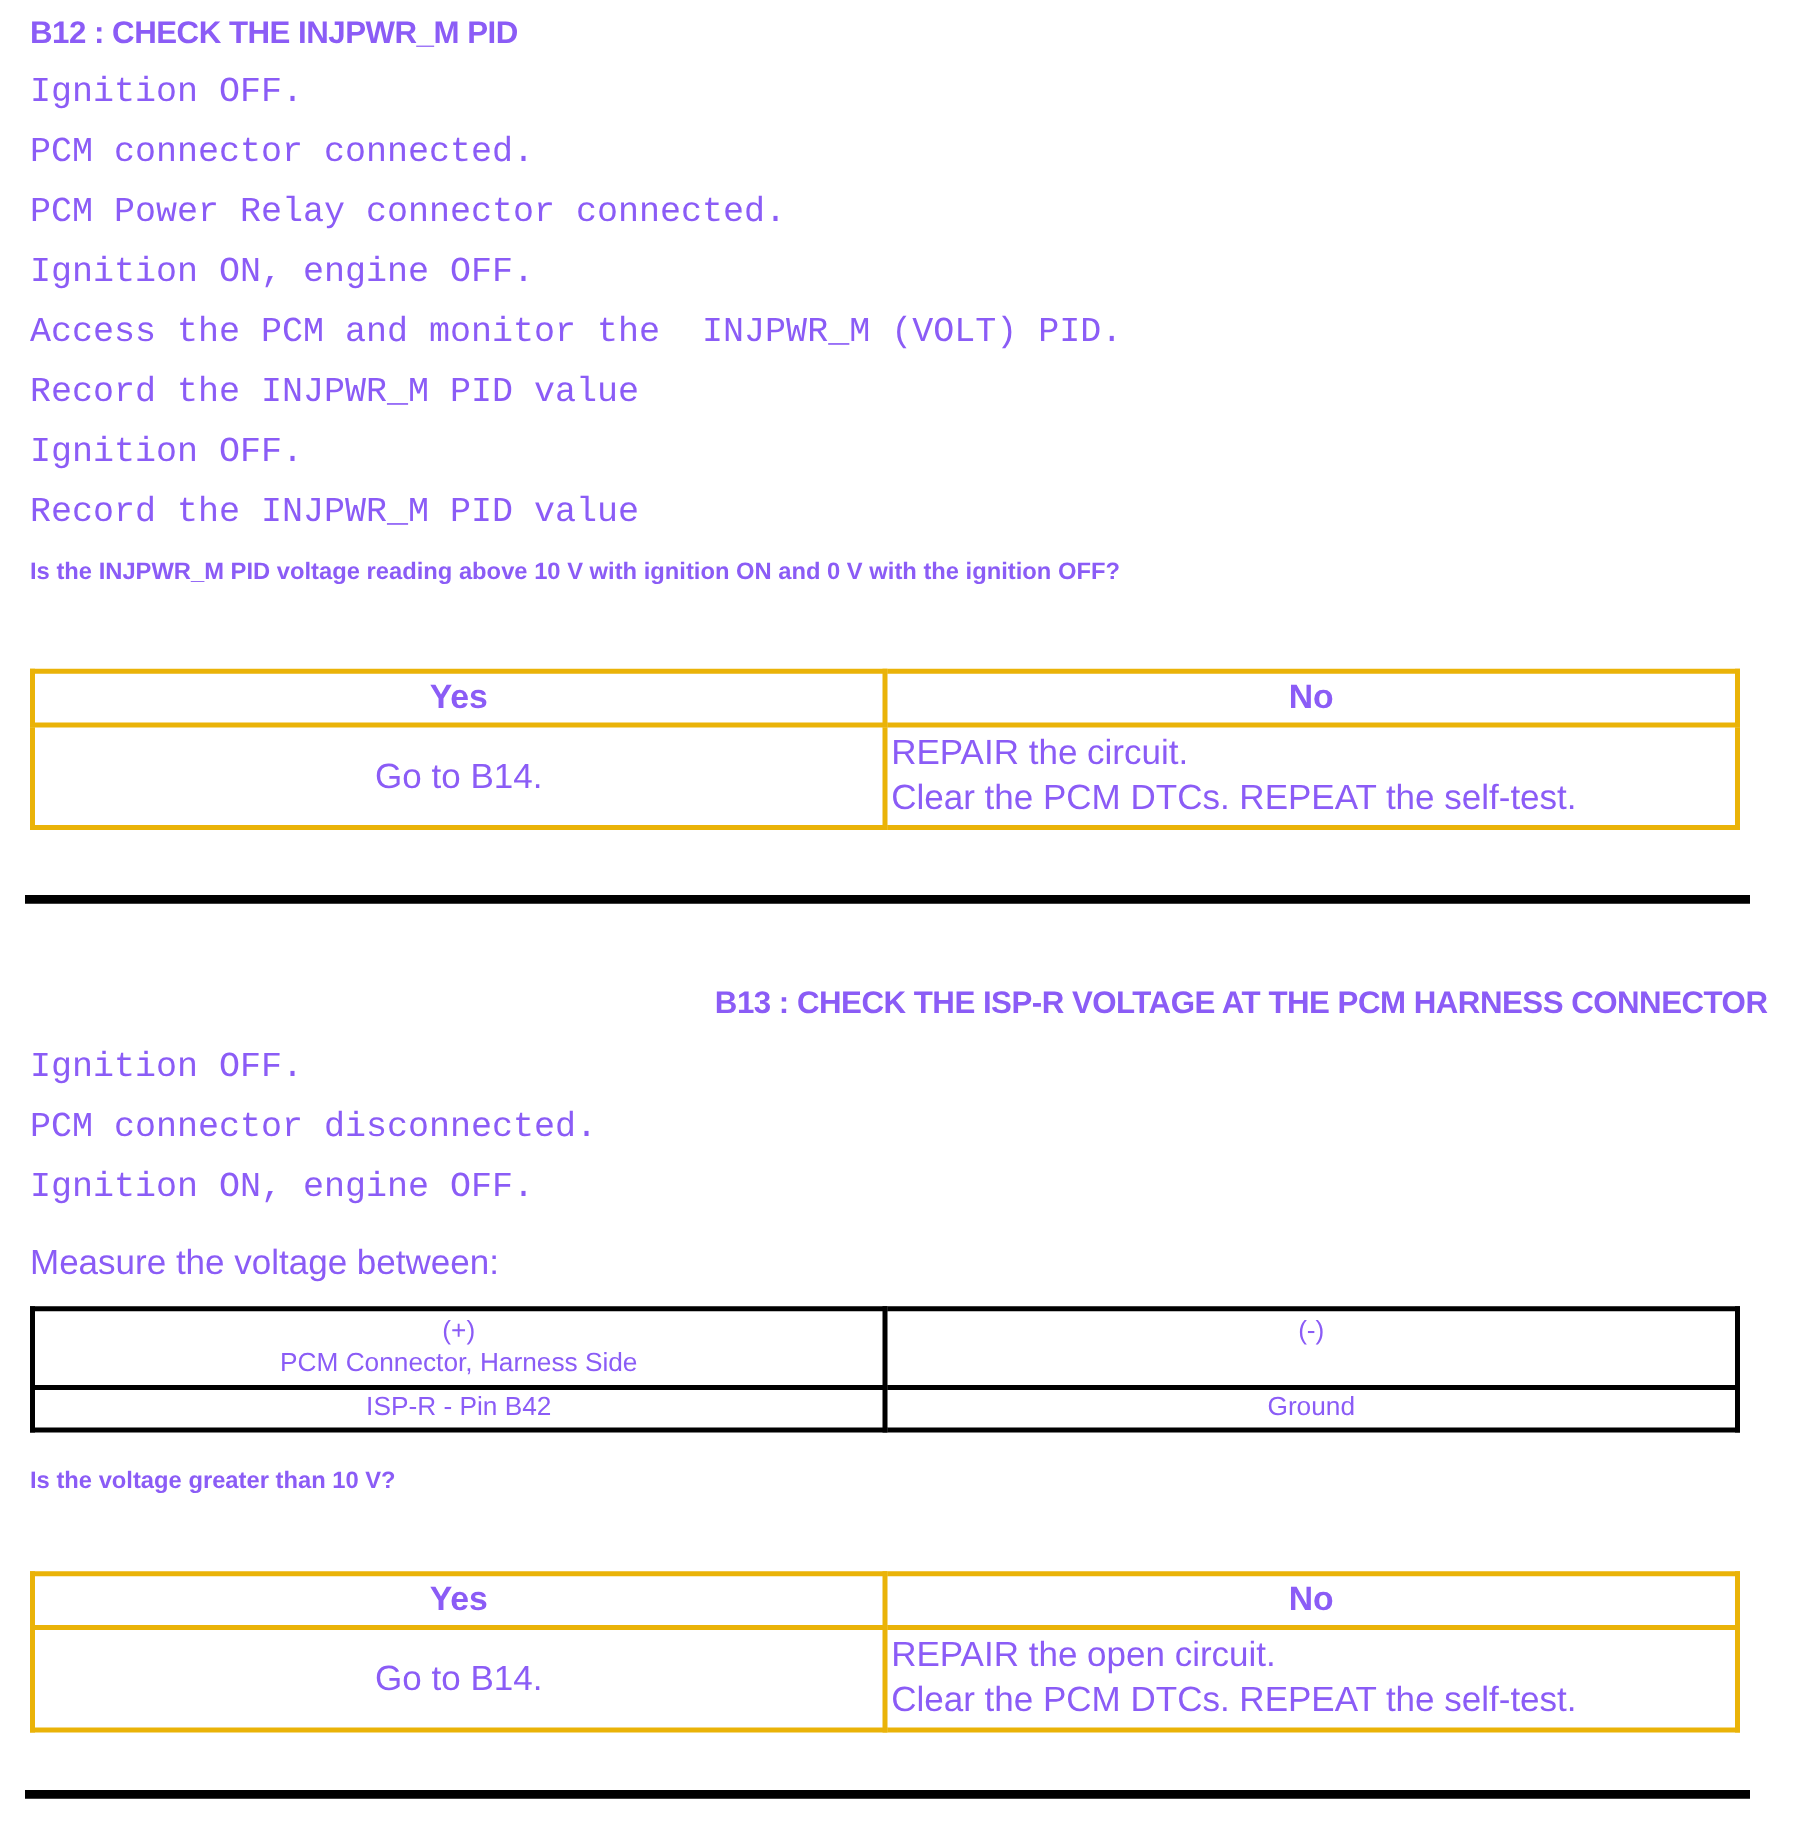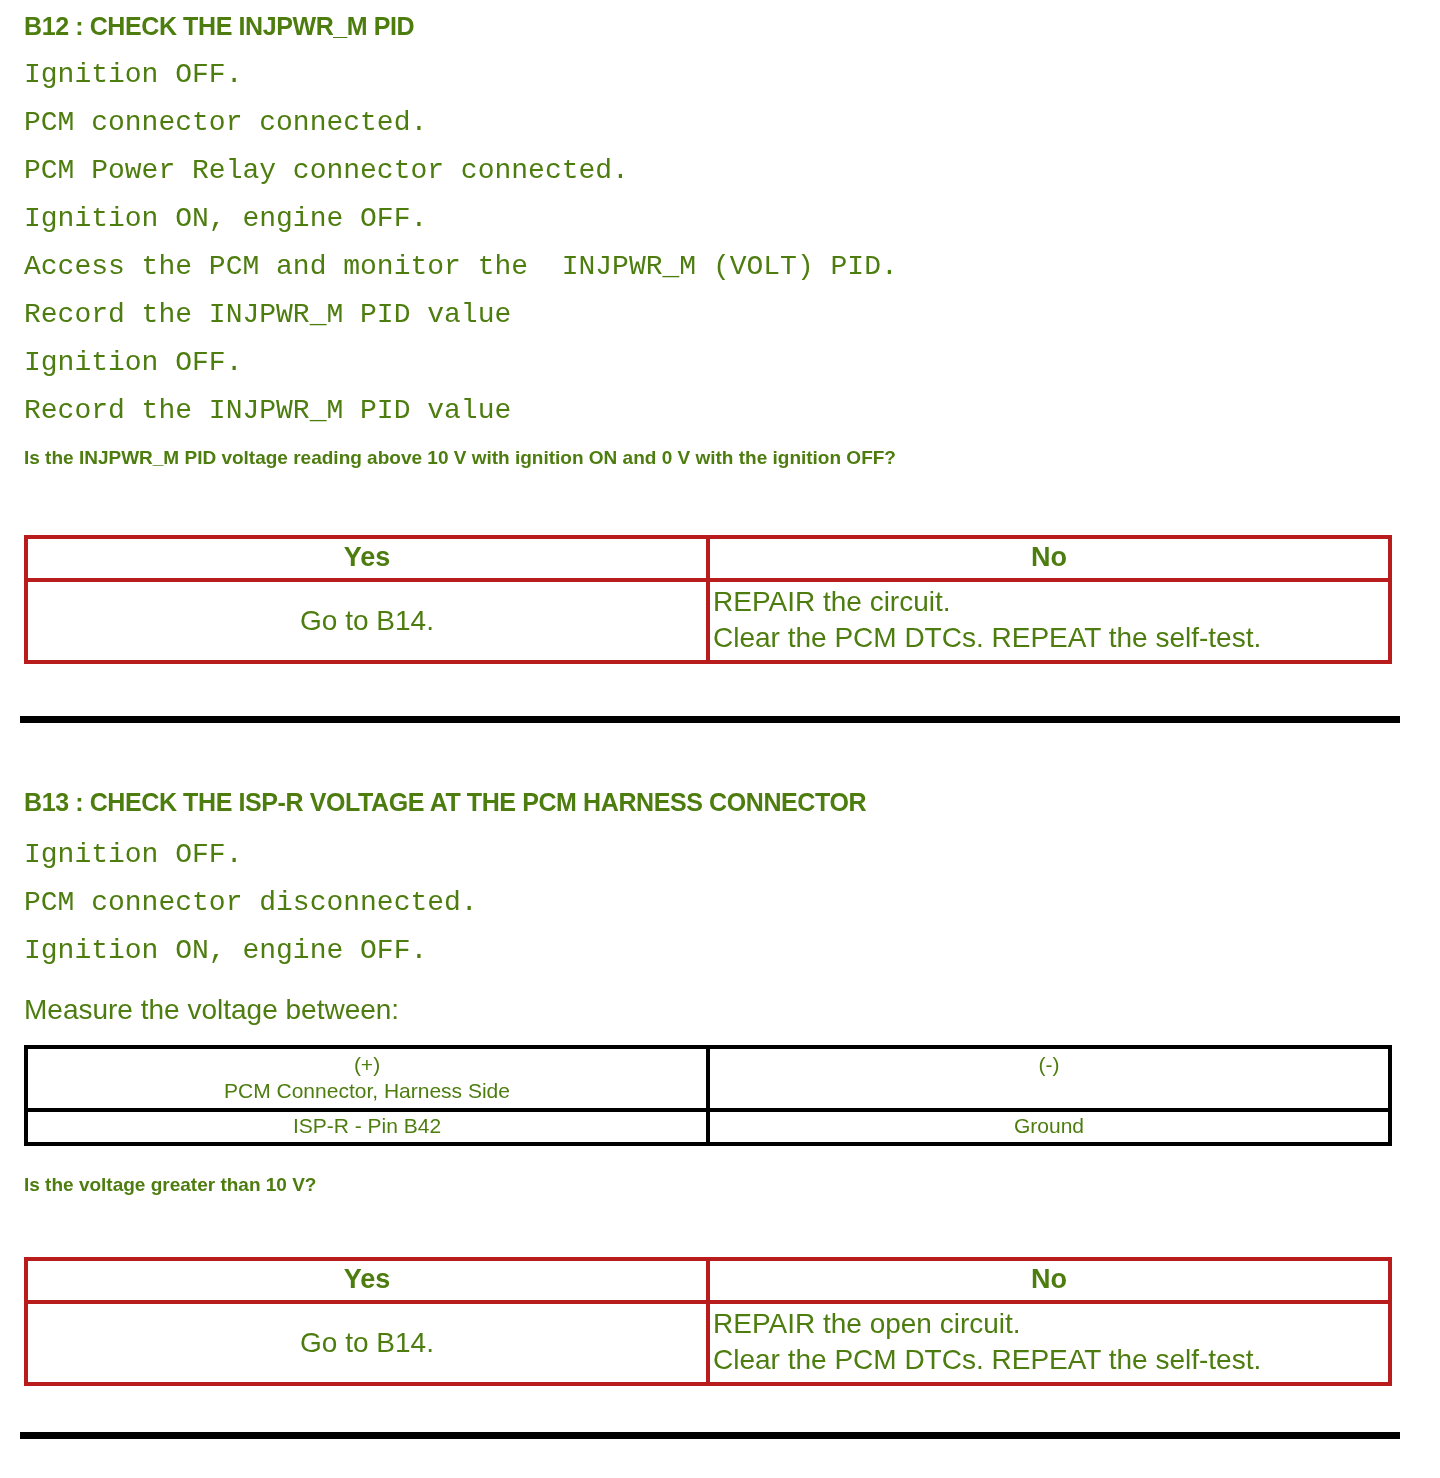--- a/index.html
+++ b/index.html
@@ -7,21 +7,21 @@
     padding: 0;
     background: #ffffff;
   }
   .page {
     position: relative;
     width: 1440px;
     height: 1478px;
     box-sizing: border-box;
     padding: 0 26px 0 24px;
     background: #ffffff;
-    color: #4d7c0f;
+    color: #8b5cf6;
     font-family: "Liberation Sans", "DejaVu Sans", sans-serif;
     overflow: hidden;
   }
   .step-heading {
     margin: 0;
     padding-top: 12px;
     font-size: 25px;
     font-weight: bold;
     letter-spacing: -0.4px;
     line-height: 28px;
@@ -63,21 +63,21 @@
     table-layout: fixed;
   }
   .decision-table {
     margin-top: 60px;
   }
   .decision-table.t2 {
     margin-top: 55px;
   }
   .decision-table th,
   .decision-table td {
-    border: 4px solid #b91c1c;
+    border: 4px solid #eab308;
   }
   .decision-table th {
     font-size: 27px;
     font-weight: bold;
     text-align: center;
     padding: 3px 2px 5px 2px;
   }
   .decision-table td.yes-cell {
     width: 50%;
     text-align: center;
@@ -121,20 +121,21 @@
   }
   .rule.top-rule {
     margin-top: 52px;
   }
   .rule.bottom-rule {
     margin-top: 46px;
   }
   .b13-heading {
     margin-top: 65px;
     padding-top: 0;
+    text-align: right;
   }
 </style>
 </head>
 <body>
 
 <div class="page">
 
   <div>
     <h1 class="step-heading">B12 : CHECK THE INJPWR_M PID</h1>
 

